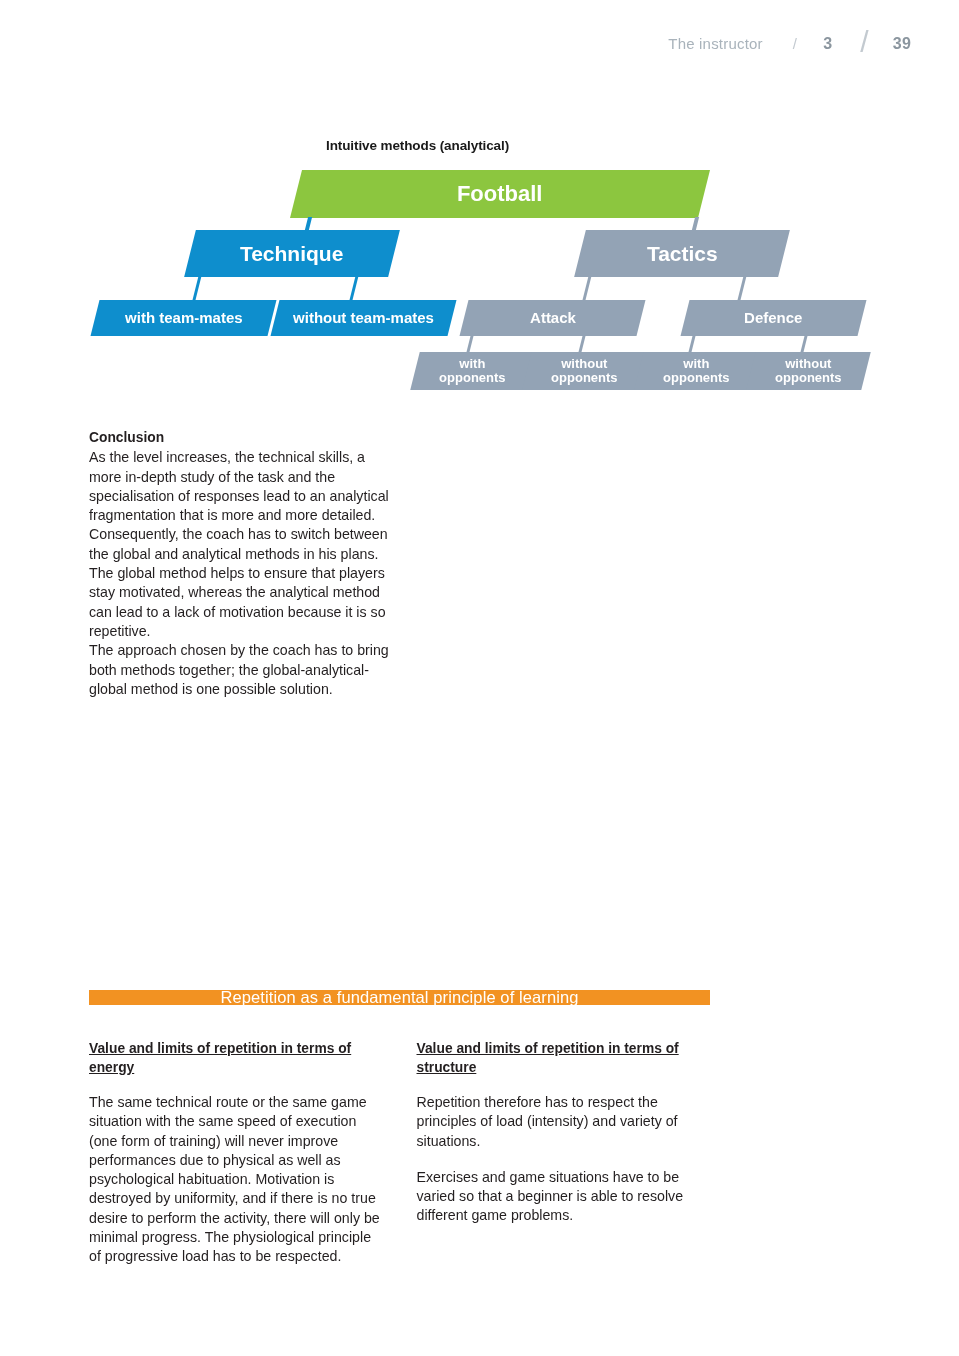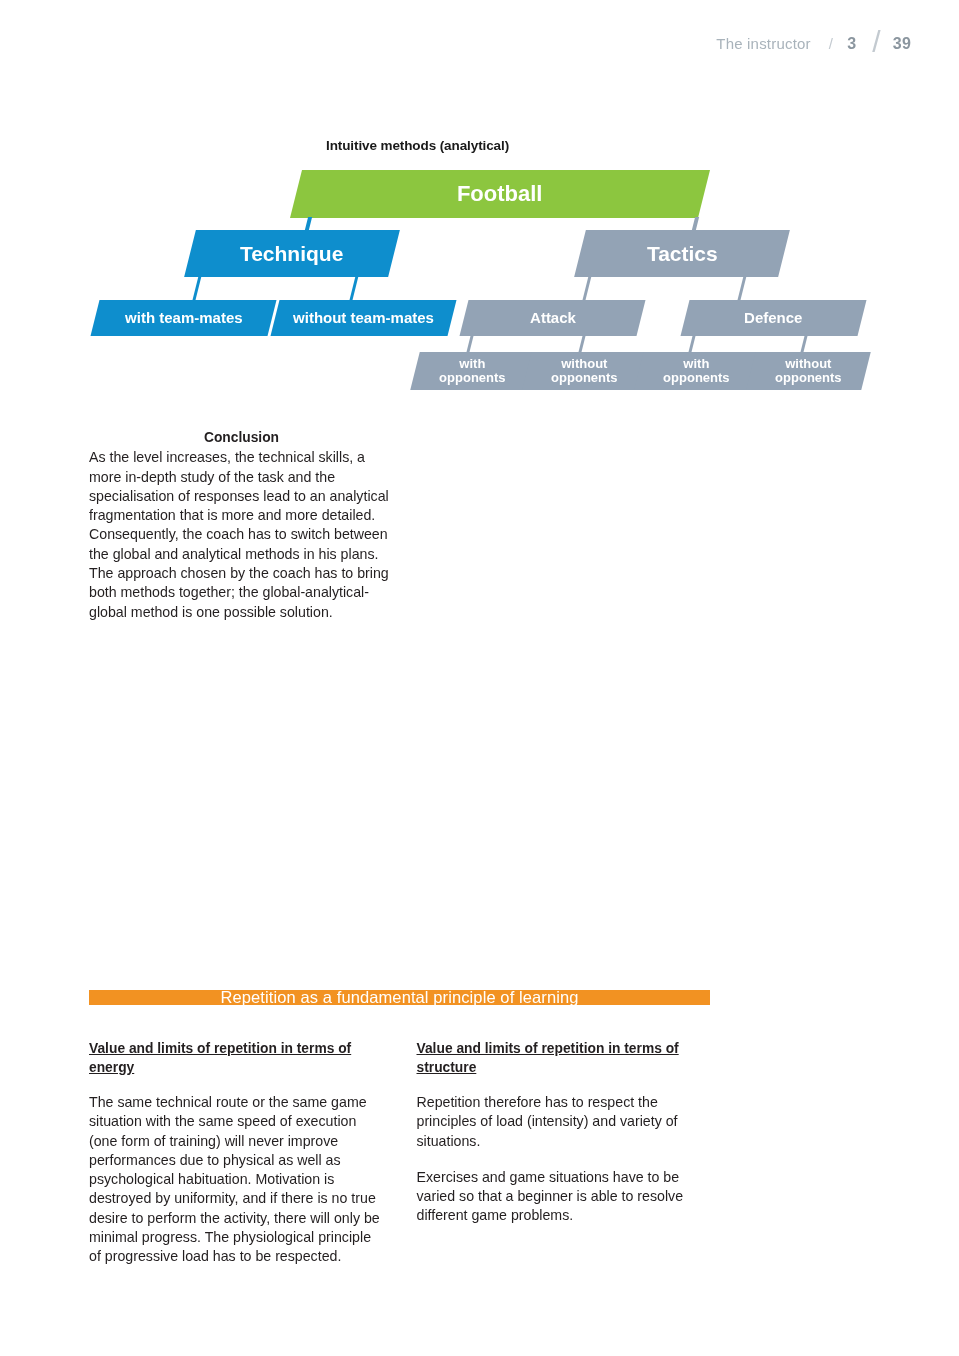--- a/index.html
+++ b/index.html
@@ -16,21 +16,21 @@
     overflow: hidden;
   }
 
   
   .page-header {
     position: absolute;
     top: 22px;
     right: 48px;
     display: flex;
     align-items: baseline;
-    gap: 4px;
+    gap: 16px;
     color: #a9b3bb;
     font-size: 15px;
     letter-spacing: .2px;
     justify-content: center;
   }
   .page-header .hdr-label { color: #a9b3bb; }
   .page-header .hdr-slash-small {
     color: #c3cad0;
     margin: 0 10px 0 14px;
     font-size: 15px;
@@ -113,21 +113,20 @@
     top: 428px;
     width: 305px;
     font-size: 14.2px;
     line-height: 19.3px;
     color: #231f20;
   }
   .conclusion .heading {
     font-weight: bold;
     font-size: 13.8px;
     margin: 0 0 1px 0;
-    text-align: center;
   }
   .conclusion p {
     margin: 0;
   }
 
   
   .section-banner {
     position: absolute;
     left: 89px;
     top: 990px;
@@ -252,20 +251,21 @@
       <span>opponents</span>
     </span>
   </div>
 
 </div>
 
 <div class="conclusion">
   <div class="heading">Conclusion</div>
   <p>As the level increases, the technical skills, a more in-depth study of the task and the specialisation of responses lead to an analytical fragmentation that is more and more detailed.</p>
   <p>Consequently, the coach has to switch between the global and analytical methods in his plans.</p>
+  <p>The global method helps to ensure that players stay motivated, whereas the analytical method can lead to a lack of motivation because it is so repetitive.</p>
   <p>The approach chosen by the coach has to bring both methods together; the global-analytical-global method is one possible solution.</p>
 </div>
 
 <div class="section-banner">
   <span>Repetition as a fundamental principle of learning</span>
 </div>
 
 <div class="cols">
 
   <div class="col">

